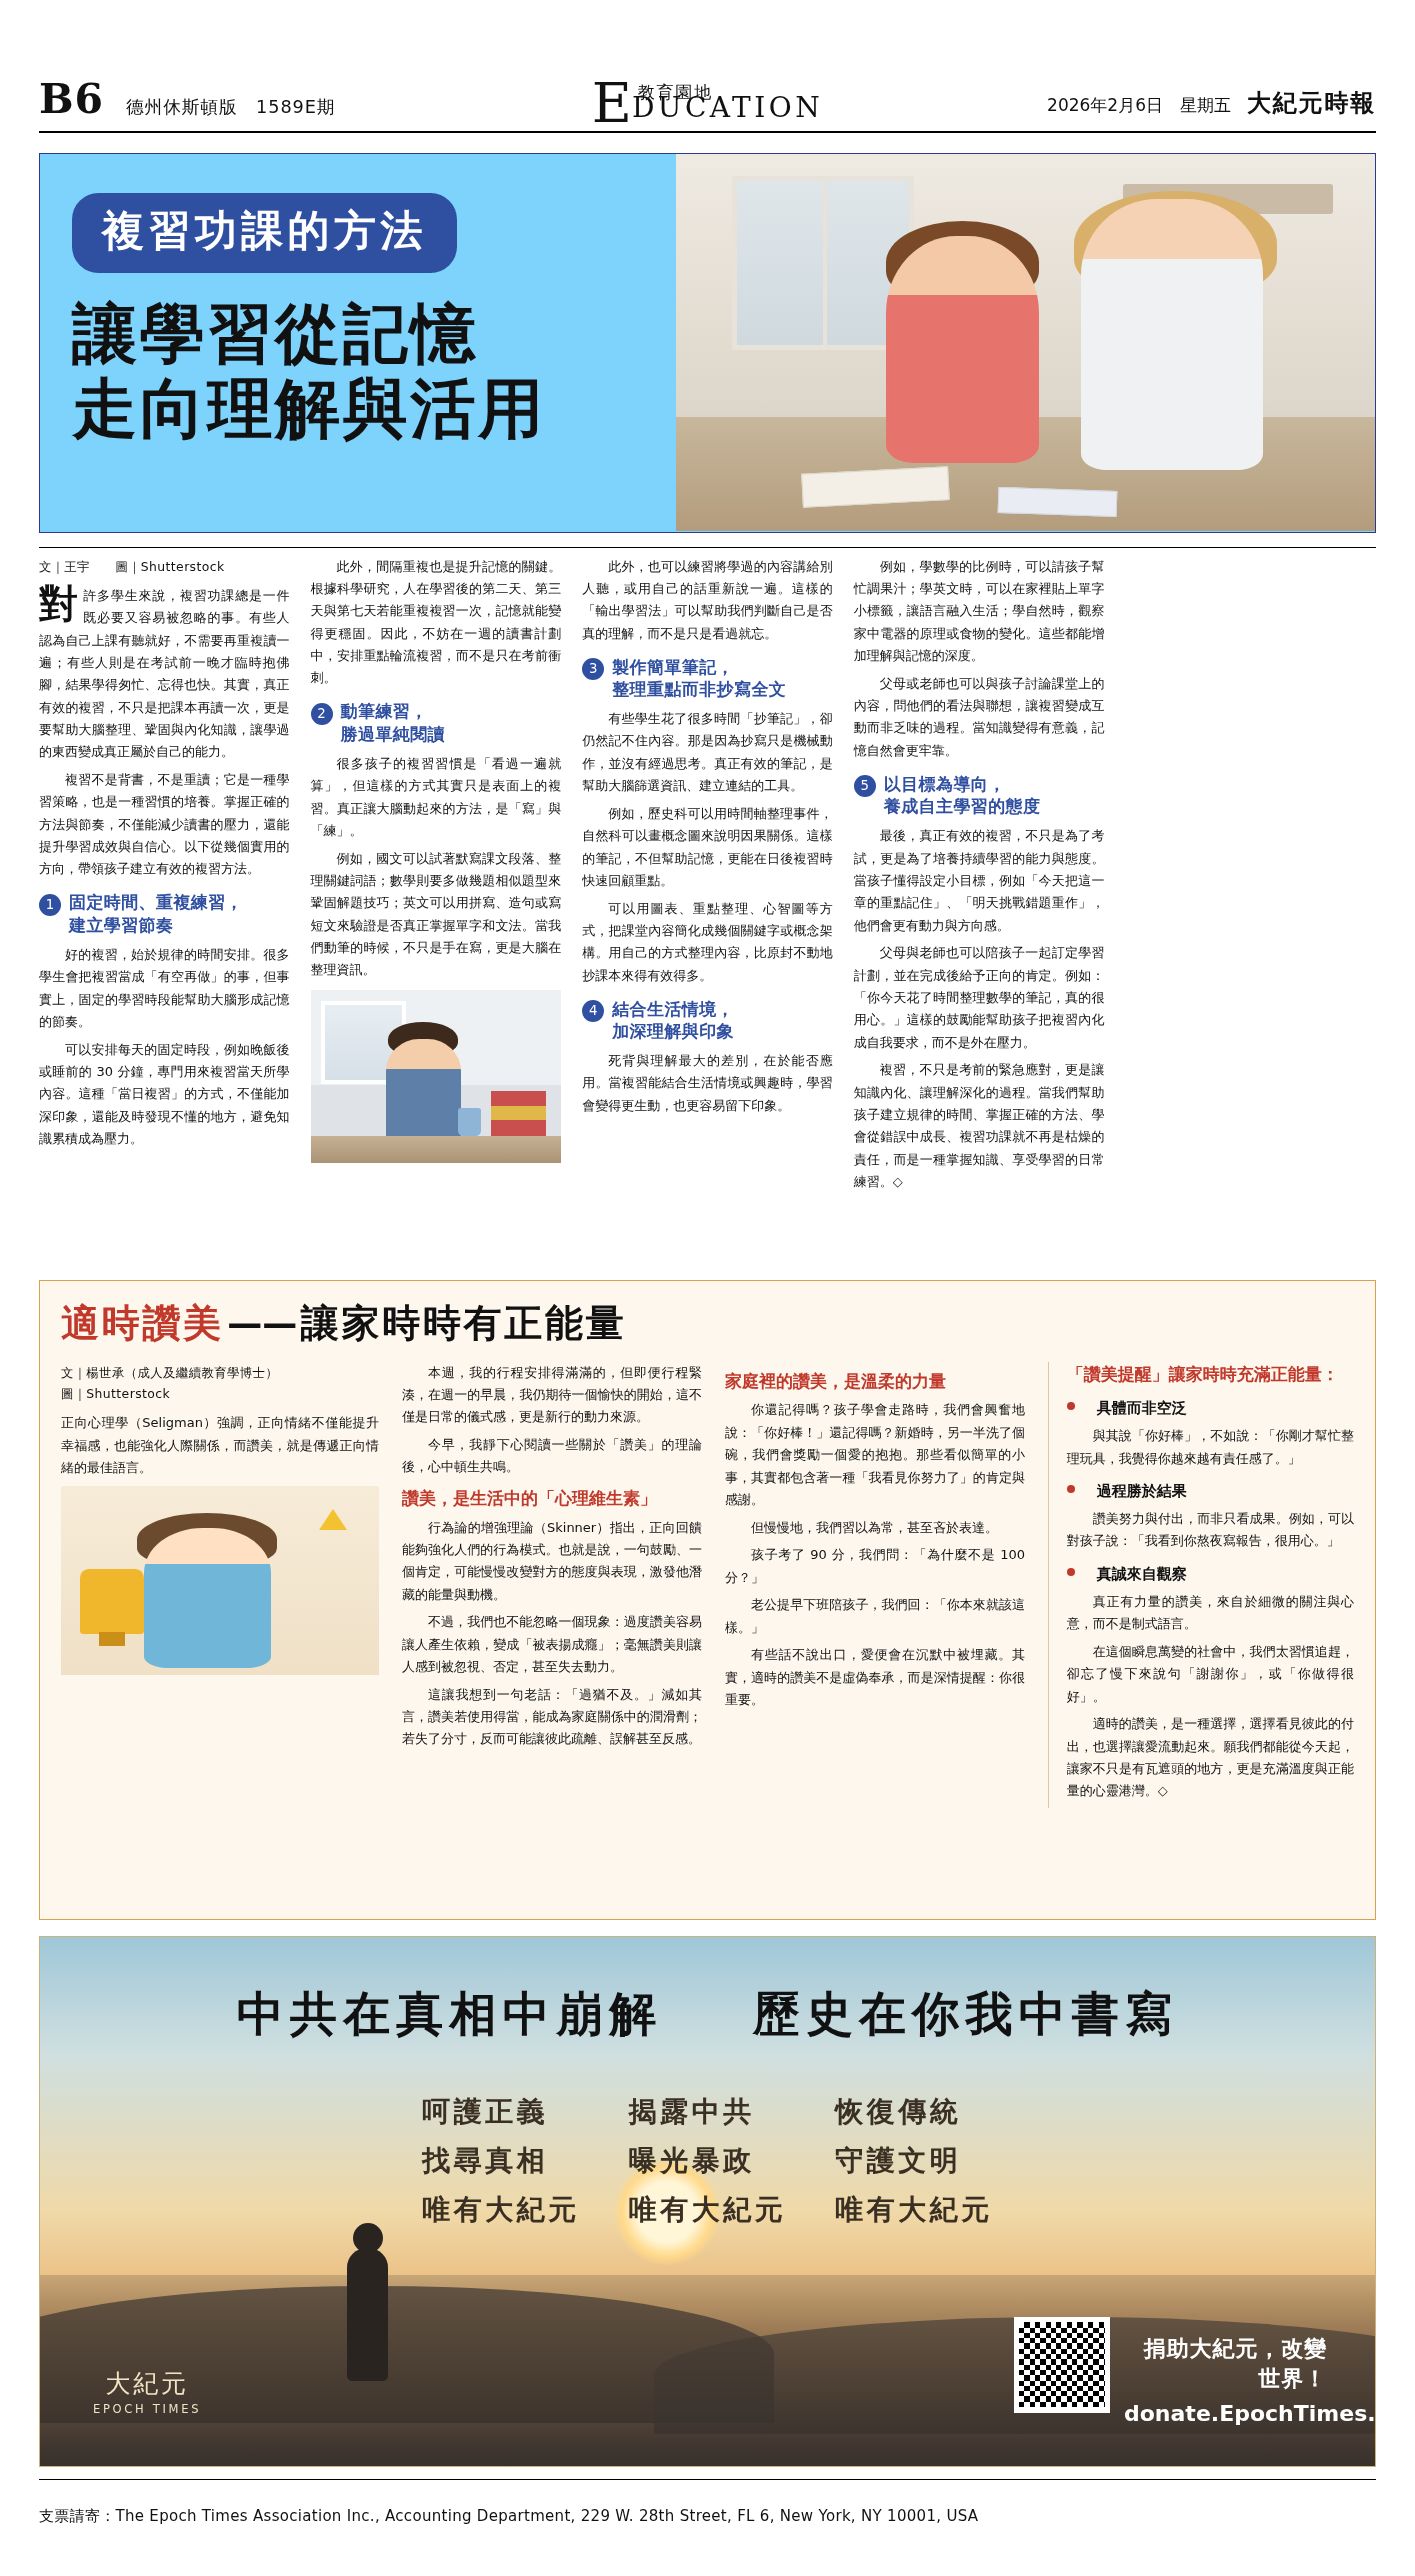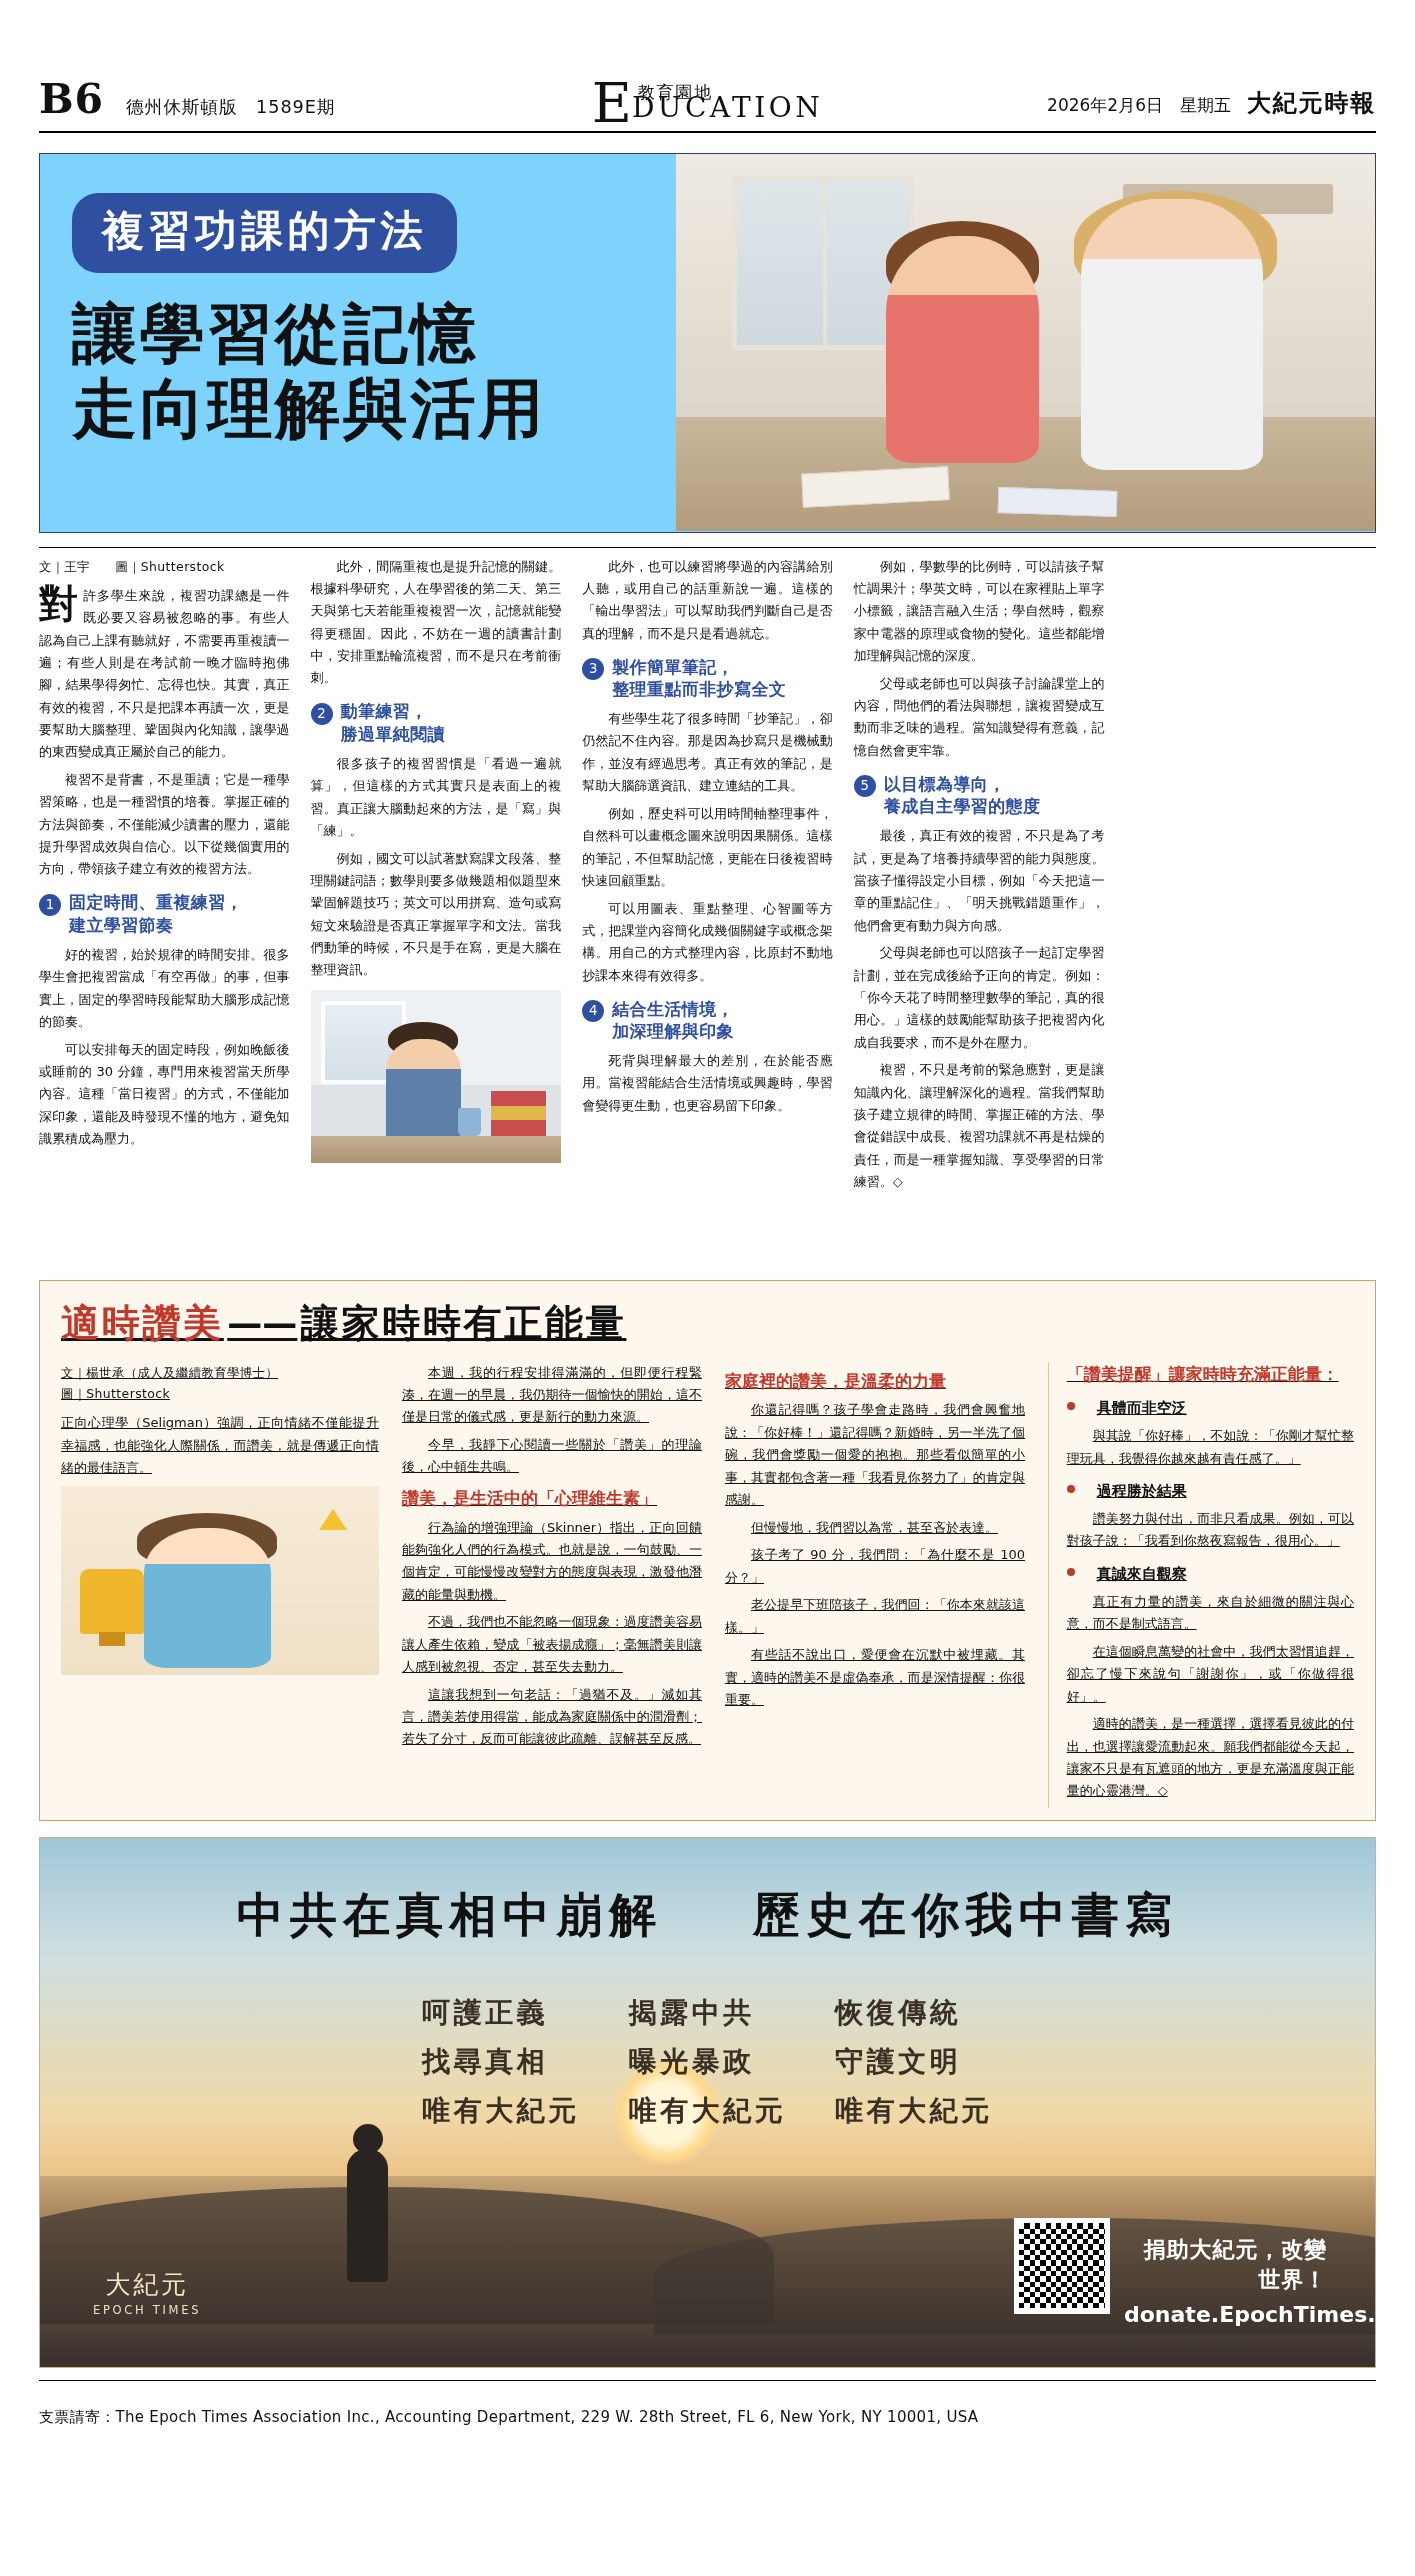--- a/index.html
+++ b/index.html
@@ -145,22 +145,21 @@
   .cp-books:after{content:"";position:absolute;left:0;top:34%;width:100%;height:30%;background:#e0b84a;}
   .cp-cup{position:absolute;right:32%;bottom:16%;width:9%;height:16%;background:#8fb5d6;border-radius:2.7px 2.7px 5.3px 5.3px;}
 
   
   .praise{
     margin-top:16px;
     border:1.8px solid #d9a24a;
     background:#fdf7ee;
     padding:17.7px 21px 16px;
     position:relative;
-    height:541px;
-    text-decoration:underline;
+    height:640px;
   }
   .praise-head{ display:flex; align-items:baseline; gap:3.5px; margin-bottom:12.4px; }
   .praise-h-red{ color:#c0392b; font-size:38px; font-weight:700; letter-spacing:2.7px;}
   .praise-dash{ font-size:35px; font-weight:700; }
   .praise-h-b{ font-size:38px; font-weight:700; letter-spacing:2.7px;}
   .praise-cols{
     display:grid; grid-template-columns:1.06fr 1fr 1fr 1.02fr;
     column-gap:23px;
   }
   .praise-cols .col{ font-size:13px; }

